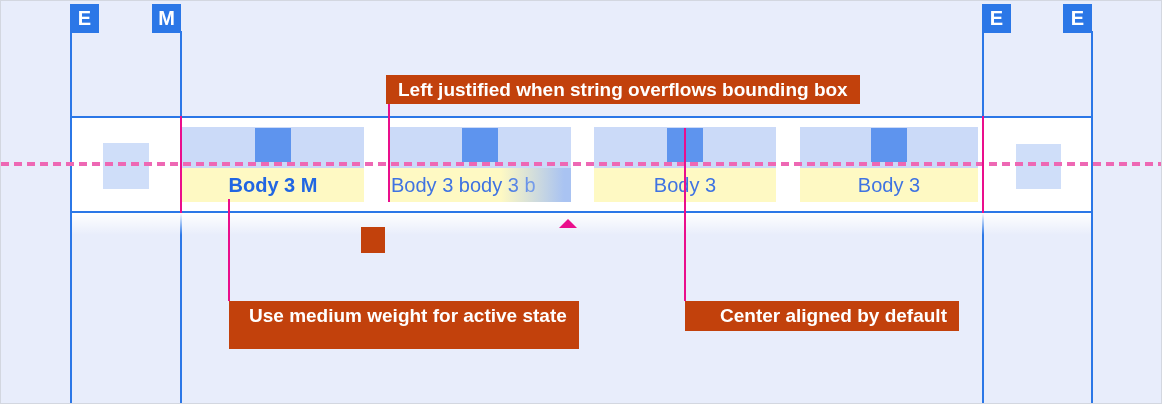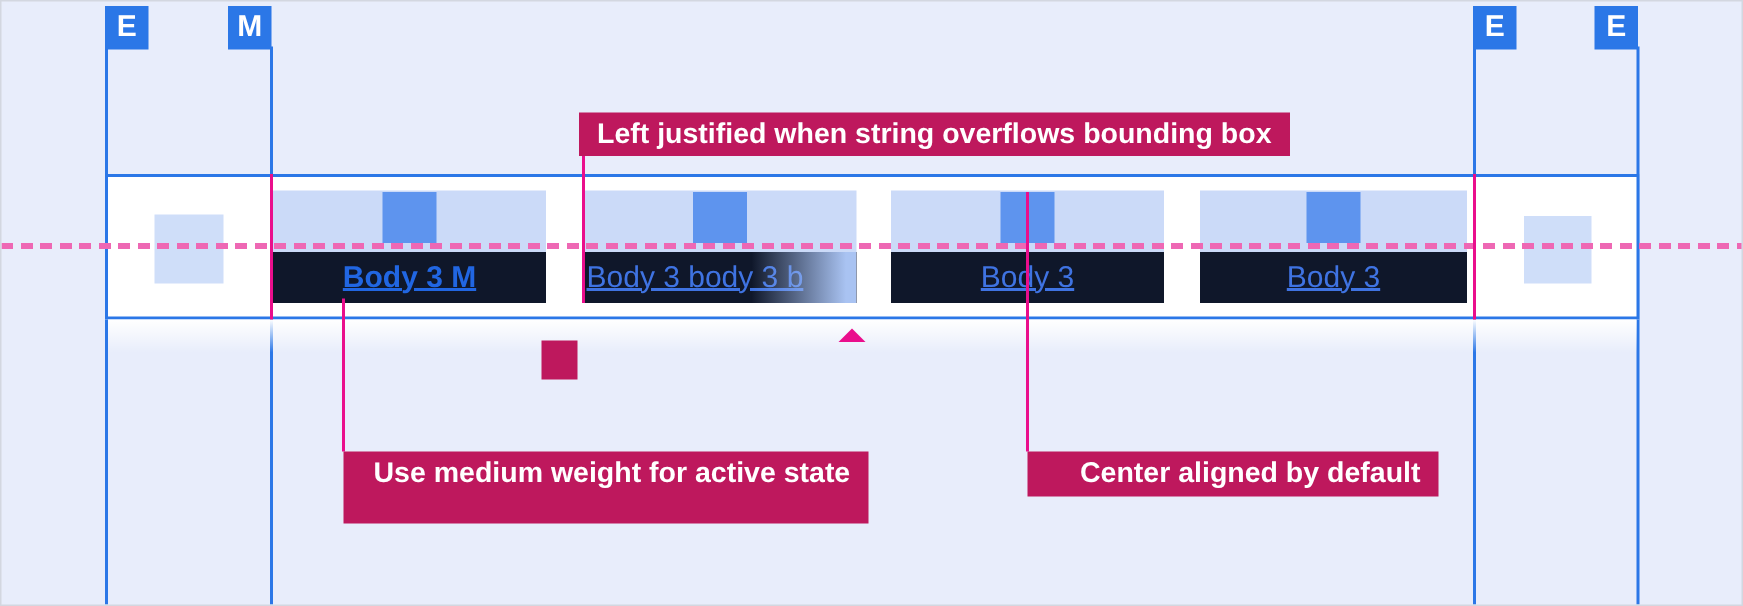--- a/index.html
+++ b/index.html
@@ -31,23 +31,23 @@
   }
   
   .placeholder{position:absolute;background:#cfdef9;z-index:3;}
   .placeholder.left{left:102px;top:142px;width:46px;height:46px;}
   .placeholder.right{left:1015px;top:143px;width:45px;height:45px;}
   
   .tab{position:absolute;top:126px;height:75px;z-index:3;}
   .tab-top{position:relative;height:41px;background:#cbdaf8;}
   .tab-icon{position:absolute;left:50%;top:1px;margin-left:-18px;width:36px;height:34px;background:#5e94ee;}
   .tab-label{
-    position:relative;height:34px;background:#0f172a;
+    position:relative;height:34px;background:#fef9c3;
     display:flex;align-items:center;justify-content:center;
-    font-size:20px;color:#3f73e2;white-space:nowrap;overflow:hidden;text-decoration:underline;
+    font-size:20px;color:#3f73e2;white-space:nowrap;overflow:hidden;
   }
   .tab.active .tab-label{font-weight:bold;color:#2166e2;}
   .tab.left-justified .tab-label{justify-content:flex-start;padding-left:2px;}
   .fade-overlay{
     position:absolute;right:0;top:0;height:34px;width:70px;
     background:linear-gradient(to right,rgba(169,195,242,0) 0%,#a9c3f2 90%);
   }
   
   .dash-line{
     position:absolute;left:0;top:161px;width:1162px;height:4px;z-index:4;
@@ -55,21 +55,21 @@
   }
   
   .mline{position:absolute;width:2px;background:#ea0e8c;z-index:5;}
   .mline.content-left{left:179px;top:115px;height:97px;}
   .mline.content-right{left:981px;top:115px;height:97px;}
   .mline.leader-leftjust{left:387px;top:101px;height:100px;}
   .mline.leader-medium{left:227px;top:198px;height:102px;}
   .mline.leader-center{left:683px;top:127px;height:173px;}
   
   .callout{
-    position:absolute;background:#be185d;color:#ffffff;font-weight:bold;
+    position:absolute;background:#c2410c;color:#ffffff;font-weight:bold;
     font-size:19px;padding:0 12px;white-space:nowrap;z-index:6;
   }
   .callout.l1{left:385px;top:74px;height:29px;line-height:29px;}
   .callout.l2{left:360px;top:226px;height:26px;line-height:26px;}
   .callout.l3{left:228px;top:300px;height:48px;line-height:30px;padding-left:20px;}
   .callout.l4{left:684px;top:300px;height:30px;line-height:30px;padding-left:35px;}
   .caret-up{
     position:absolute;top:-8px;left:198px;width:0;height:0;
     border-left:9px solid rgba(0,0,0,0);border-right:9px solid rgba(0,0,0,0);
     border-bottom:9px solid #ea0e8c;

